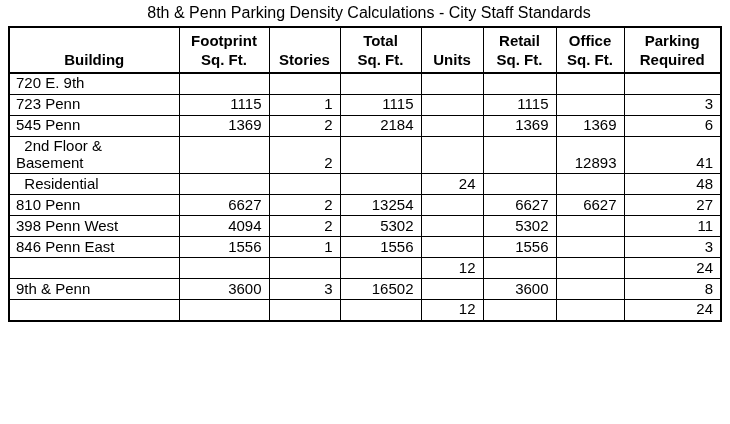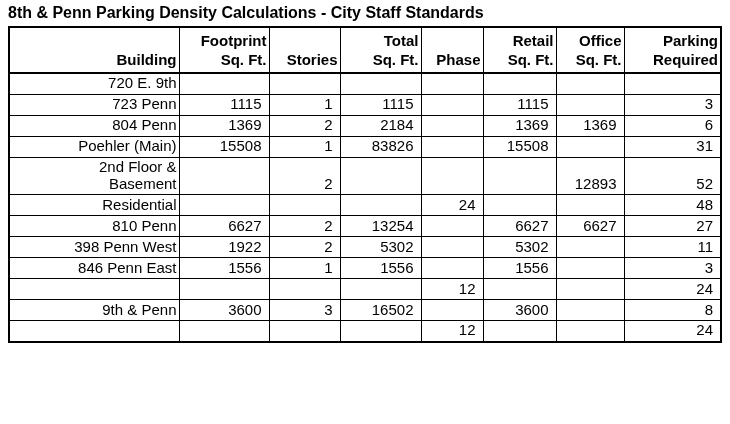--- a/index.html
+++ b/index.html
@@ -7,54 +7,55 @@
     margin: 0; padding: 0;
     width: 730px; height: 424px;
     background: #ffffff;
     overflow: hidden;
     font-family: "Liberation Sans", sans-serif;
     color: #000;
   }
   .title {
     margin: 3px 0 4px 8px;
     font-size: 16px;
-    font-weight: bold;
+    font-weight: normal;
     line-height: 19px;
     white-space: nowrap;
+    text-align: center;
   }
   table.parking {
     border-collapse: collapse;
     table-layout: fixed;
     margin-left: 8px;
     width: 712px;
     border: 2px solid #000;
   }
   th {
     border: 1px solid #000;
     border-bottom: 2px solid #000;
     font-size: 15px;
     font-weight: bold;
-    text-align: right;
+    text-align: center;
     vertical-align: bottom;
     white-space: pre-line;
     line-height: 1.22;
     height: 46px;
     padding: 2px 2px 3px 2px;
   }
   td {
     border: 1px solid #000;
     font-size: 15px;
     height: 21px;
     vertical-align: bottom;
     padding: 0 6px 2px 6px;
     line-height: 1.15;
     overflow: hidden;
   }
   td.building {
-    text-align: right;
+    text-align: left;
     white-space: pre-wrap;
     padding-right: 2px;
   }
   td.num {
     text-align: right;
     padding-right: 7px;
   }
 </style>
 </head>
 <body>
@@ -73,21 +74,21 @@
     <col style="width:97px">
   </colgroup>
   <thead>
     <tr>
         <th>Building</th>
         <th>Footprint
 Sq. Ft.</th>
         <th>Stories</th>
         <th>Total
 Sq. Ft.</th>
-        <th>Phase</th>
+        <th>Units</th>
         <th>Retail
 Sq. Ft.</th>
         <th>Office
 Sq. Ft.</th>
         <th>Parking
 Required</th>
       </tr>
   </thead>
   <tbody>
       <tr>
@@ -104,49 +105,39 @@
         <td class="building">723 Penn</td>
         <td class="num">1115</td>
         <td class="num">1</td>
         <td class="num">1115</td>
         <td class="num"></td>
         <td class="num">1115</td>
         <td class="num"></td>
         <td class="num">3</td>
       </tr>
       <tr>
-        <td class="building">804 Penn</td>
+        <td class="building">545 Penn</td>
         <td class="num">1369</td>
         <td class="num">2</td>
         <td class="num">2184</td>
         <td class="num"></td>
         <td class="num">1369</td>
         <td class="num">1369</td>
         <td class="num">6</td>
       </tr>
       <tr>
-        <td class="building">Poehler (Main)</td>
-        <td class="num">15508</td>
-        <td class="num">1</td>
-        <td class="num">83826</td>
-        <td class="num"></td>
-        <td class="num">15508</td>
-        <td class="num"></td>
-        <td class="num">31</td>
-      </tr>
-      <tr>
         <td class="building">  2nd Floor &amp;
 Basement</td>
         <td class="num"></td>
         <td class="num">2</td>
         <td class="num"></td>
         <td class="num"></td>
         <td class="num"></td>
         <td class="num">12893</td>
-        <td class="num">52</td>
+        <td class="num">41</td>
       </tr>
       <tr>
         <td class="building">  Residential</td>
         <td class="num"></td>
         <td class="num"></td>
         <td class="num"></td>
         <td class="num">24</td>
         <td class="num"></td>
         <td class="num"></td>
         <td class="num">48</td>
@@ -156,21 +147,21 @@
         <td class="num">6627</td>
         <td class="num">2</td>
         <td class="num">13254</td>
         <td class="num"></td>
         <td class="num">6627</td>
         <td class="num">6627</td>
         <td class="num">27</td>
       </tr>
       <tr>
         <td class="building">398 Penn West</td>
-        <td class="num">1922</td>
+        <td class="num">4094</td>
         <td class="num">2</td>
         <td class="num">5302</td>
         <td class="num"></td>
         <td class="num">5302</td>
         <td class="num"></td>
         <td class="num">11</td>
       </tr>
       <tr>
         <td class="building">846 Penn East</td>
         <td class="num">1556</td>

